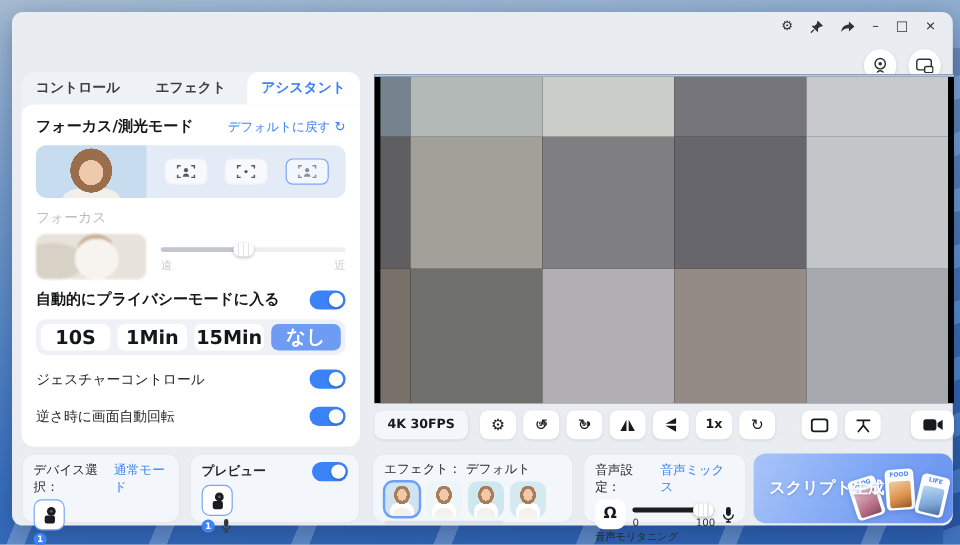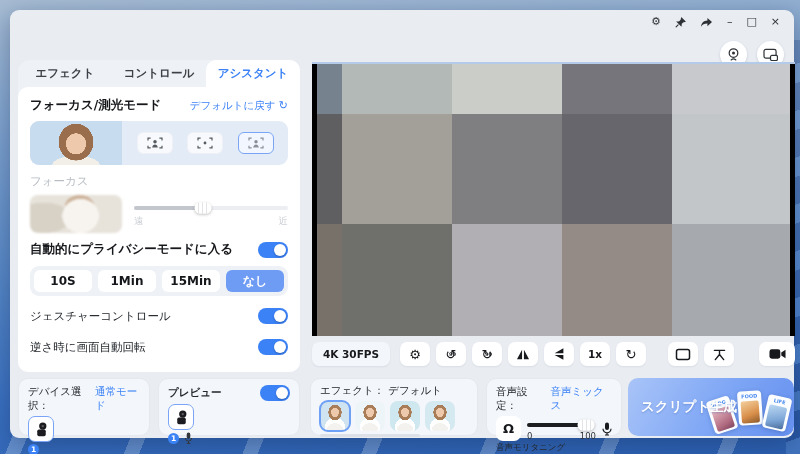--- a/index.html
+++ b/index.html
@@ -80,21 +80,21 @@
   .h-slider .handle { position:absolute; top:50%; left:var(--pos,50%); transform:translate(-50%,-50%);
     width:17px; height:11px; border-radius:6px; box-shadow:0 1px 3px rgba(0,0,0,.28);
     background:linear-gradient(90deg,#fff 0 4px,#e2e4e8 4px 5px,#fff 5px 8px,#e2e4e8 8px 9px,#fff 9px 12px,#e2e4e8 12px 13px,#fff 13px); }
   .slider-labels { display:flex; justify-content:space-between; font-size:9.5px; color:#c9cdd3; margin-top:5px; }
 
   .privacy-head { display:flex; justify-content:space-between; align-items:center; margin:7px 0 8px; }
   .privacy-label { font-size:12.5px; font-weight:bold; color:#15171a; }
 
   .options { display:flex; gap:6px; background:#eef1f6; border-radius:9px; padding:4px; margin-bottom:8px; }
   .opt { flex:1; height:22px; background:#fff; border-radius:6px; display:flex; align-items:center;
-    justify-content:center; font-size:12px; font-weight:bold; color:#15171a; cursor:pointer; }
+    justify-content:center; font-size:16px; font-weight:bold; color:#15171a; cursor:pointer; }
   .opt.selected { background:#6e9bf4; color:#fff; }
 
   .switch-row { display:flex; justify-content:space-between; align-items:center; margin:9px 0 0; height:22px; }
   .switch-label { font-size:11.5px; color:#24282d; }
 
   
   .toggle { width:30px; height:16px; border-radius:9px; background:#d6dae0; position:relative; cursor:pointer; flex:none; }
   .toggle .knob { position:absolute; top:2px; left:2px; width:12px; height:12px; border-radius:50%;
     background:#fff; box-shadow:0 1px 2px rgba(0,0,0,.25); }
   .toggle.on { background:#3b82f6; }
@@ -204,22 +204,22 @@
       <div class="circle-btn">
         <svg width="15" height="13" viewBox="0 0 16 14">
             <rect x="1" y="1.5" width="13" height="9.5" rx="2" fill="none" stroke="#2e3237" stroke-width="1.3"></rect>
             <rect x="8" y="8" width="7.5" height="5.5" rx="1.5" fill="#fff" stroke="#2e3237" stroke-width="1.3"></rect>
           </svg>
       </div>
     </div>
 
     <div class="left-panel">
       <div class="tabs">
+        <div class="tab">コントロール</div>
         <div class="tab">エフェクト</div>
-        <div class="tab">コントロール</div>
         <div class="tab active">アシスタント</div>
       </div>
 
       <div class="panel-body">
 
         <div class="section-head">
           <span class="section-title">フォーカス/測光モード</span>
           <span class="reset-link">
             <span>デフォルトに戻す</span>
             <span class="g">↻</span>

